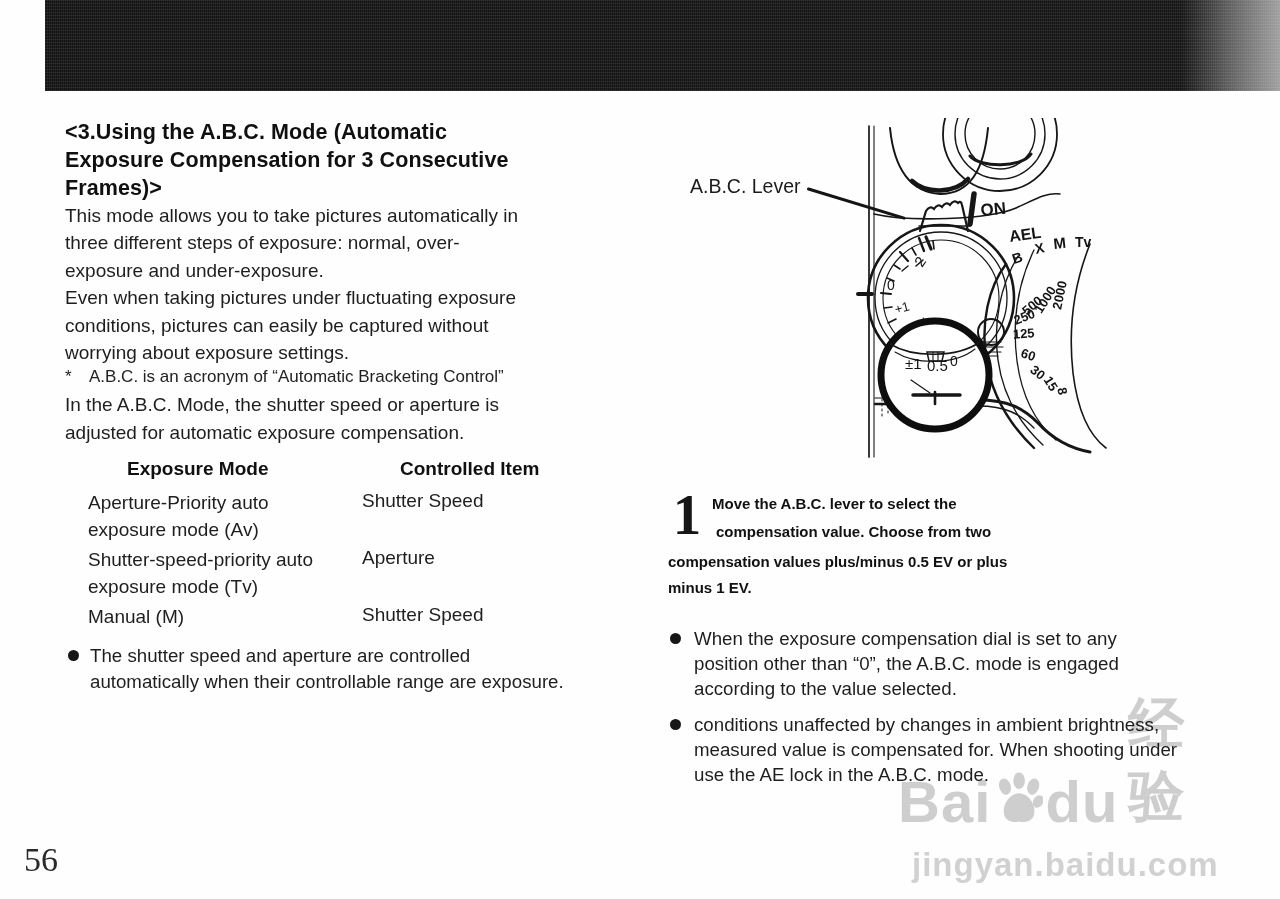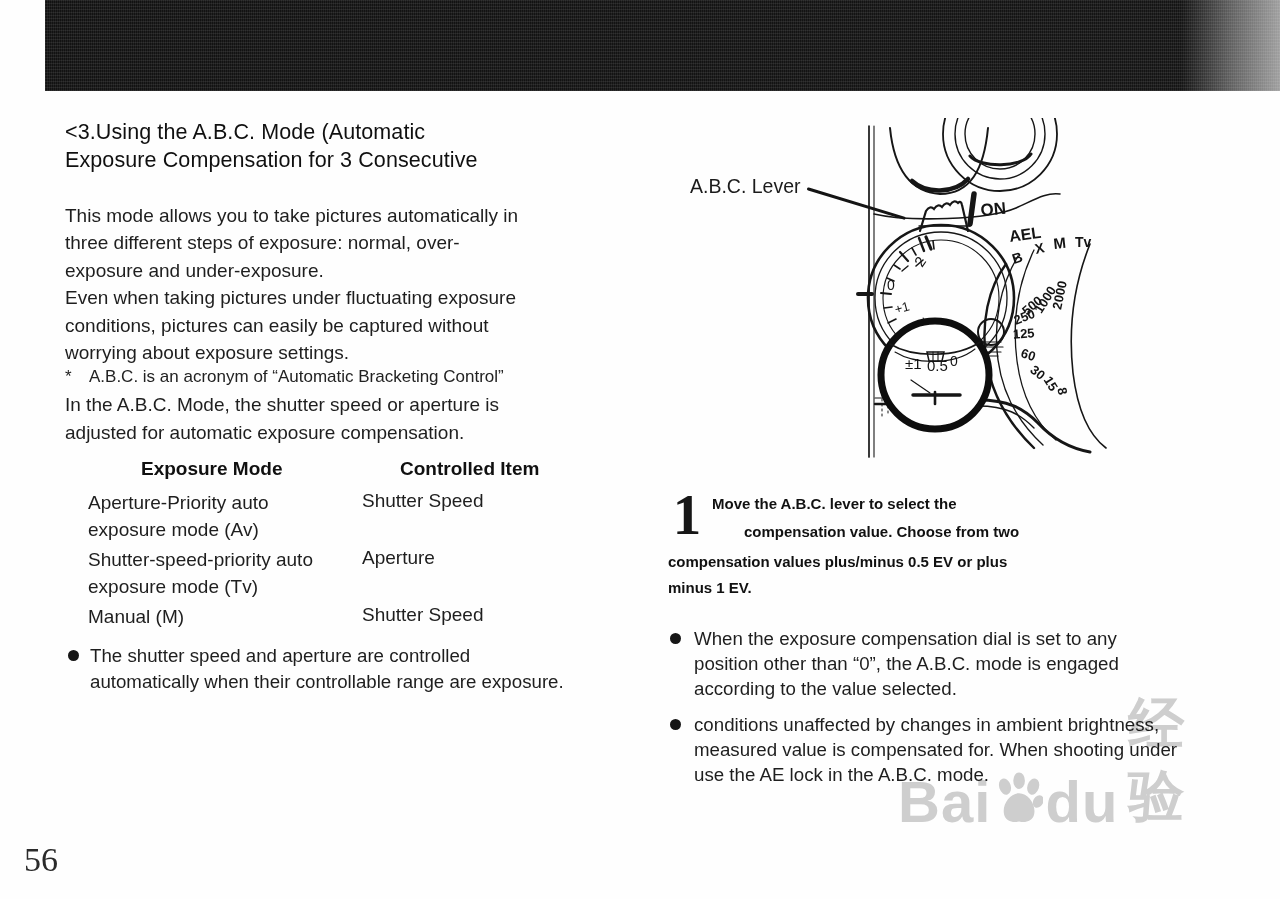--- a/index.html
+++ b/index.html
@@ -15,21 +15,21 @@
     background-image:
       repeating-linear-gradient(0deg, rgba(255,255,255,.07) 0 1px, transparent 1px 3px),
       repeating-linear-gradient(90deg, rgba(255,255,255,.06) 0 1px, transparent 1px 2px),
       linear-gradient(90deg,#121212 0%,#141414 92%,#606060 96%,#9f9f9f 100%);
   }
   
   .ln{white-space:nowrap;}
   
   .heading{
     position:absolute;left:65px;top:119px;
-    font-size:21.5px;font-weight:normal;line-height:27.8px;color:#101010;
+    font-size:21.5px;font-weight:bold;line-height:27.8px;color:#101010;
     letter-spacing:.1px;
   }
   .intro{
     position:absolute;left:65px;top:202px;
     font-size:19px;line-height:27.4px;color:#1e1e1e;
   }
   .footnote{
     position:absolute;left:65px;top:367px;
     font-size:17px;color:#222;
   }
@@ -87,20 +87,21 @@
   }
 </style>
 </head>
 <body>
 
 <div class="topbar"></div>
 
 <div class="heading">
   <div class="ln">&lt;3.Using the A.B.C. Mode (Automatic</div>
   <div class="ln">Exposure Compensation for 3 Consecutive</div>
+  <div class="ln">Frames)&gt;</div>
 </div>
 
 <div class="intro">
   <div class="ln">This mode allows you to take pictures automatically in</div>
   <div class="ln">three different steps of exposure: normal, over-</div>
   <div class="ln">exposure and under-exposure.</div>
   <div class="ln">Even when taking pictures under fluctuating exposure</div>
   <div class="ln">conditions, pictures can easily be captured without</div>
   <div class="ln">worrying about exposure settings.</div>
 </div>
@@ -108,21 +109,21 @@
 <div class="footnote ln">
   <span class="ast">*</span><span>A.B.C. is an acronym of “Automatic Bracketing Control”</span>
 </div>
 
 <div class="cont">
   <div class="ln">In the A.B.C. Mode, the shutter speed or aperture is</div>
   <div class="ln">adjusted for automatic exposure compensation.</div>
 </div>
 
 <div>
-  <div class="tbl-h" style="left:127px;top:458px;margin-left:14px;">Exposure Mode</div>
+  <div class="tbl-h" style="left:127px;top:458px;">Exposure Mode</div>
   <div class="tbl-h" style="left:400px;top:458px;">Controlled Item</div>
 
   <div class="tbl-c1" style="top:490px;">Aperture-Priority auto exposure mode (Av)</div>
   <div class="tbl-c2" style="top:490px;">Shutter Speed</div>
 
   <div class="tbl-c1" style="top:547px;">Shutter-speed-priority auto exposure mode (Tv)</div>
   <div class="tbl-c2" style="top:547px;">Aperture</div>
 
   <div class="tbl-c1" style="top:604px;">Manual (M)</div>
   <div class="tbl-c2" style="top:604px;">Shutter Speed</div>
@@ -240,21 +241,21 @@
     <g>
       <text x="67" y="251" font-size="15">±1</text>
       <text x="89" y="253" font-size="15">0.5</text>
       <text x="112" y="248" font-size="14">0</text>
     </g>
   </g>
 </svg>
 
 <div class="step-num">1</div>
 <div class="step-ln" style="left:712px;top:490px;">Move the A.B.C. lever to select the</div>
-<div class="step-ln" style="left:744px;top:518px;">compensation value. Choose from two</div>
+<div class="step-ln" style="left:716px;top:518px;">compensation value. Choose from two</div>
 <div class="step-ln" style="left:668px;top:548px;">compensation values plus/minus 0.5 EV or plus</div>
 <div class="step-ln" style="left:668px;top:574px;">minus 1 EV.</div>
 
 <div class="rbullets">
   <div class="rbullet">
     <span class="dot"></span>
     <div class="ln">When the exposure compensation dial is set to any</div>
     <div class="ln">position other than “0”, the A.B.C. mode is engaged</div>
     <div class="ln">according to the value selected.</div>
   </div>
@@ -274,15 +275,16 @@
         <ellipse cx="12" cy="16" rx="7" ry="10" transform="rotate(-18 12 16)"></ellipse>
         <ellipse cx="29" cy="9" rx="7" ry="10"></ellipse>
         <ellipse cx="46" cy="16" rx="7" ry="10" transform="rotate(18 46 16)"></ellipse>
         <ellipse cx="52" cy="34" rx="6" ry="8" transform="rotate(30 52 34)"></ellipse>
         <path d="M29,24 C40,24 50,38 47,50 C45,58 36,60 29,58 C22,60 13,58 11,50 C8,38 18,24 29,24 Z"></path>
       </g>
     </svg>
     <span class="wm-latin">du</span>
     <span class="wm-cn">经验</span>
   </div>
+  <div class="wm-url">jingyan.baidu.com</div>
 </div>
 
 <div class="pagenum">56</div>
 
 </body></html>

